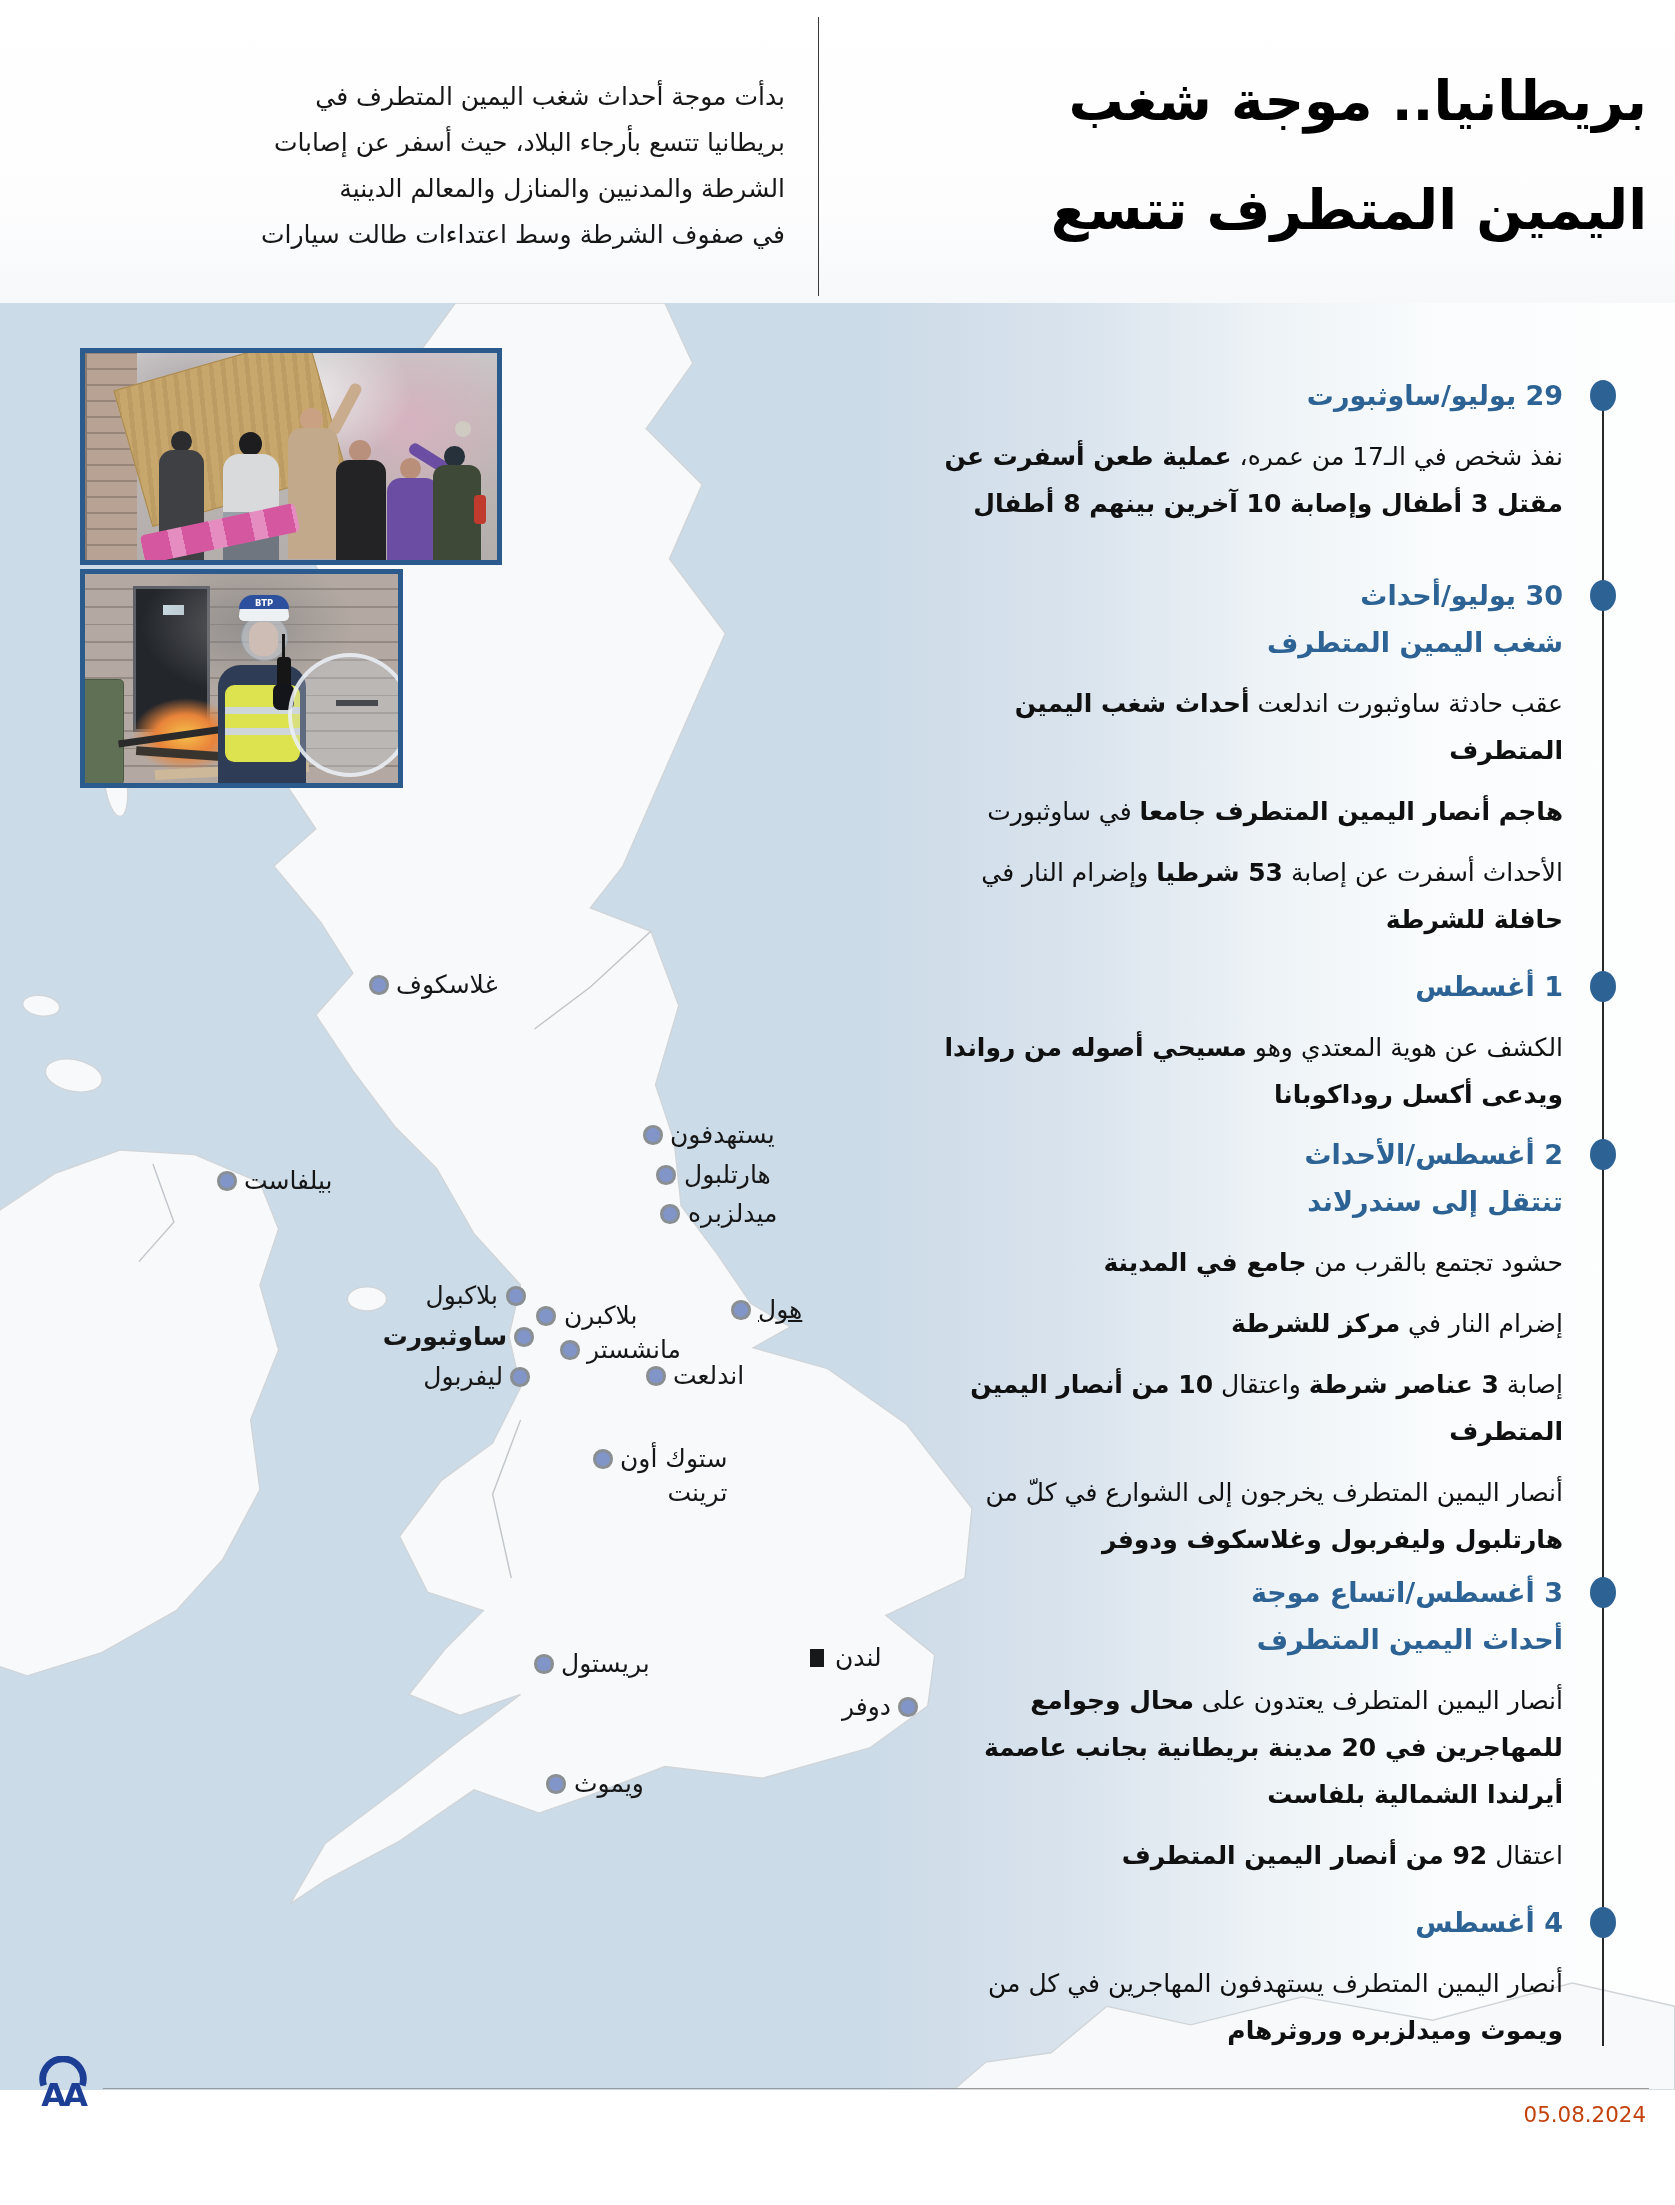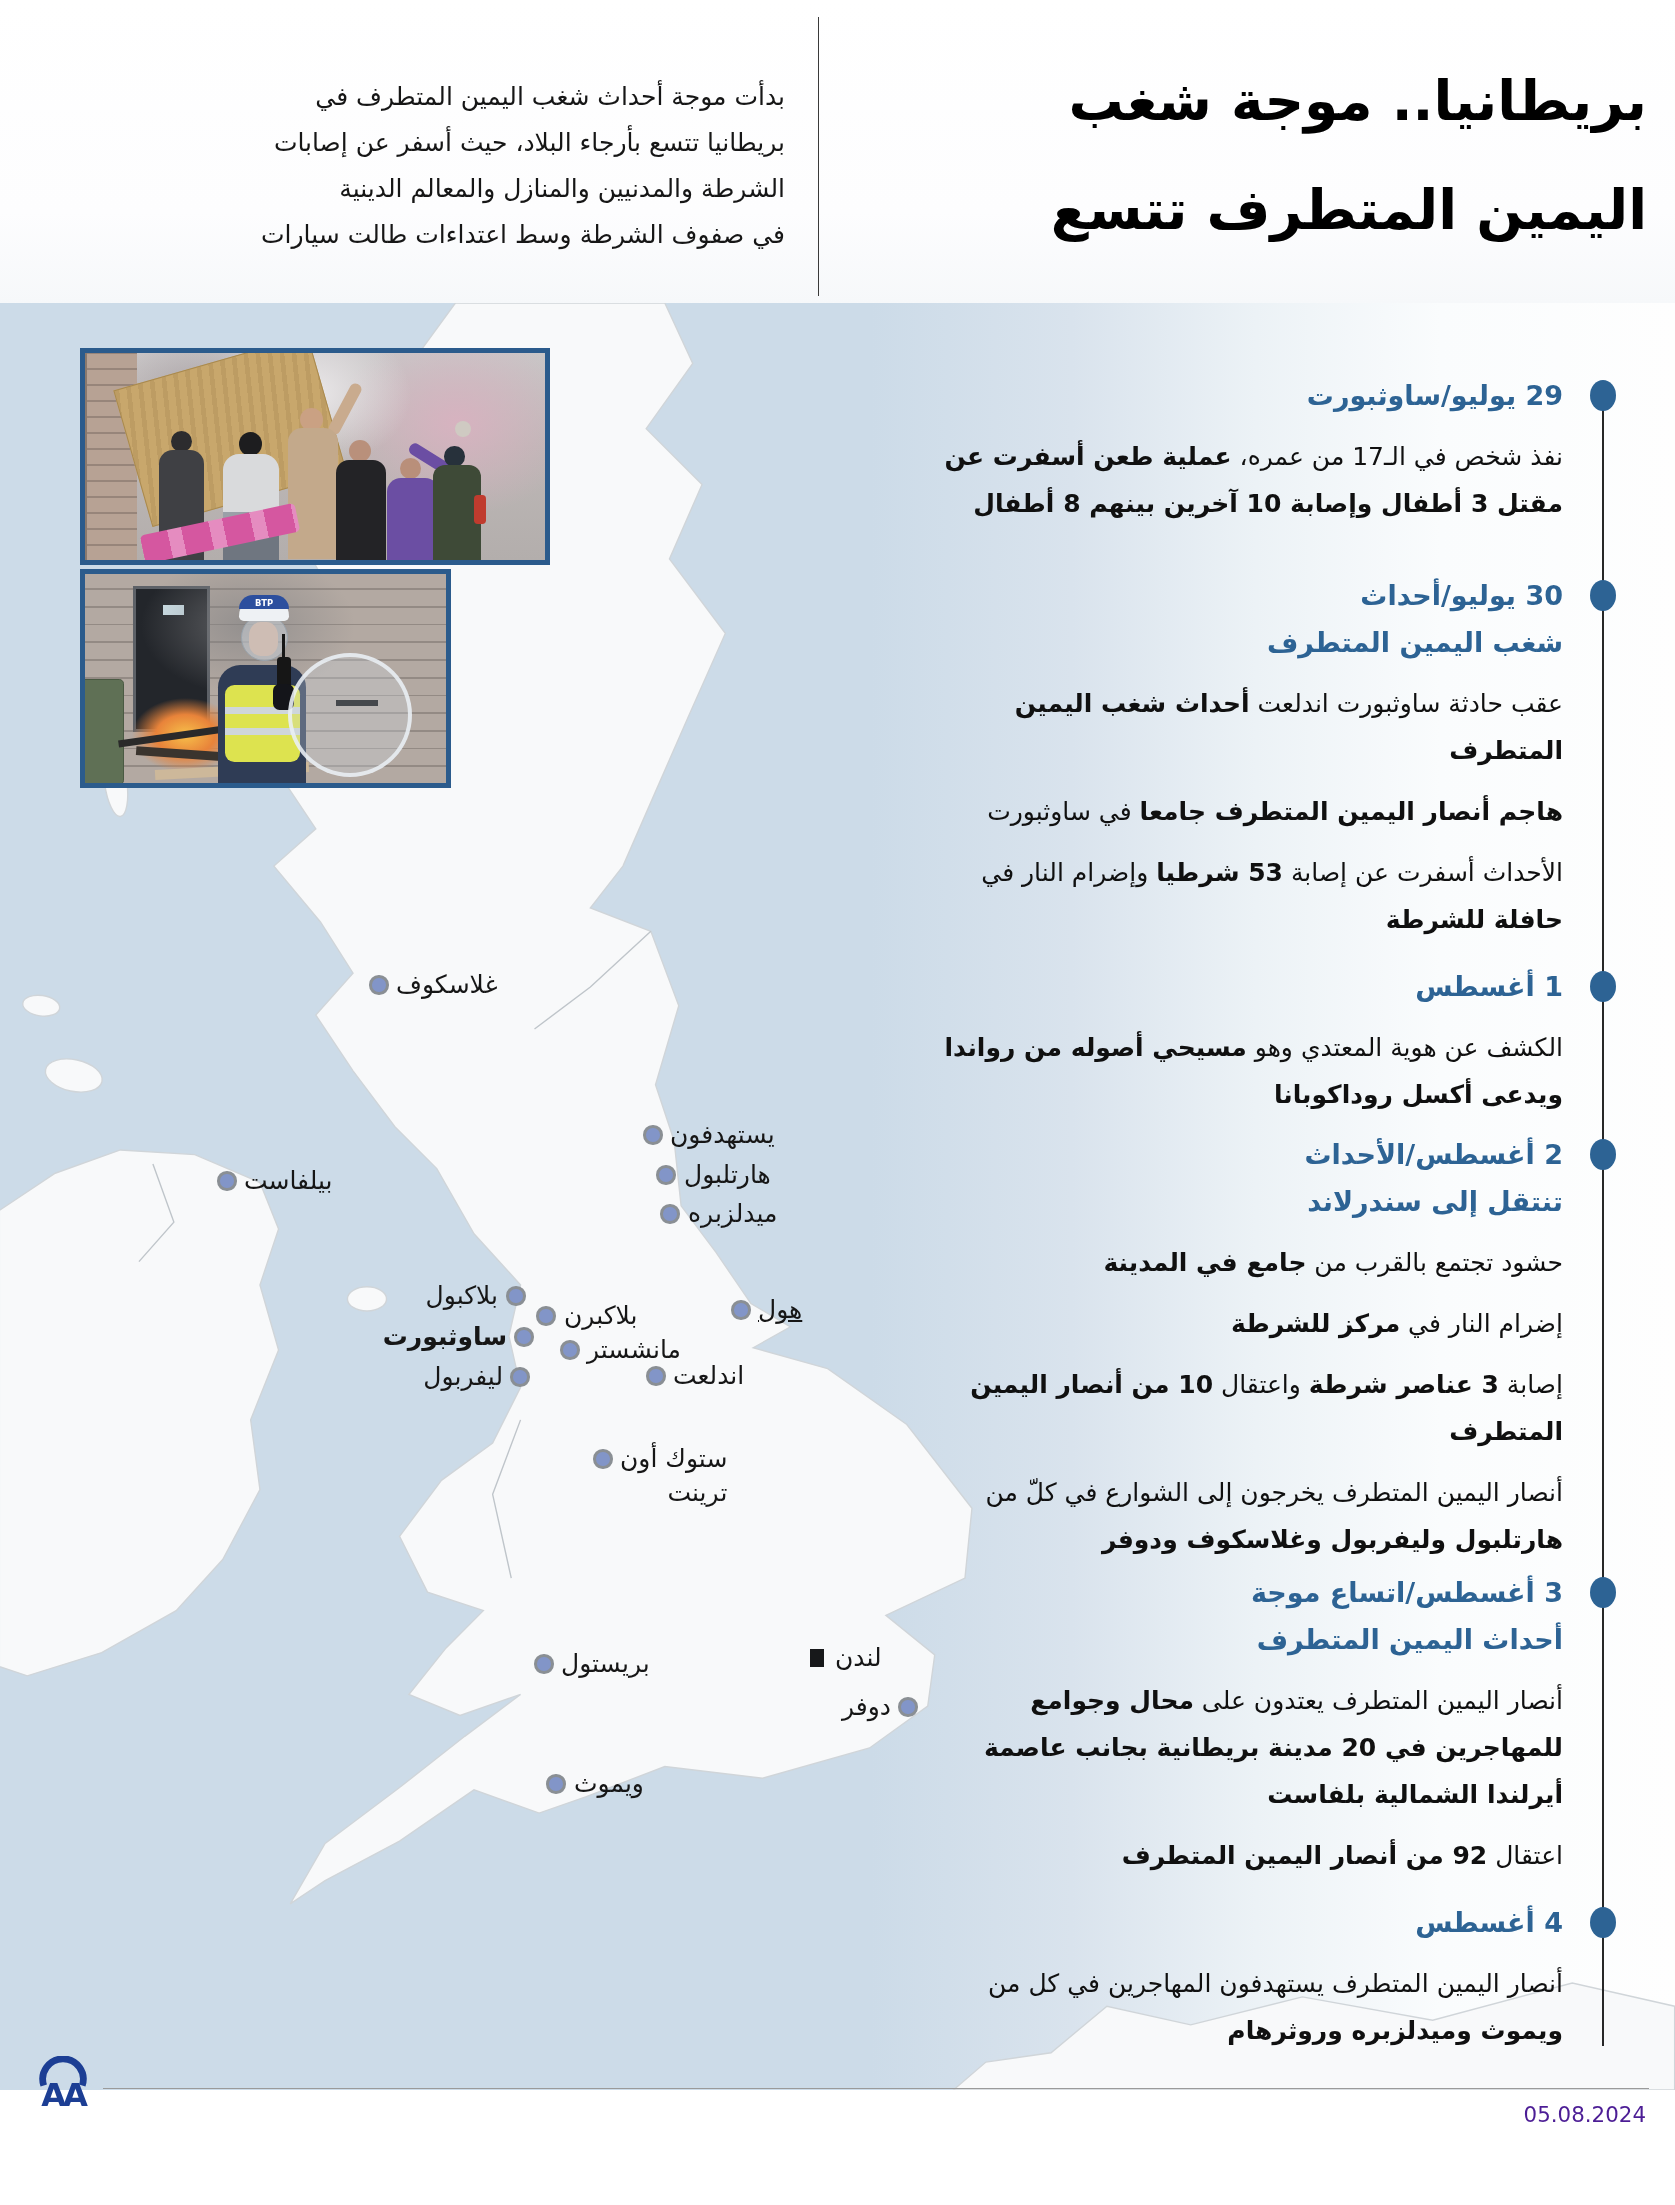--- a/index.html
+++ b/index.html
@@ -25,33 +25,33 @@
   .map-band{position:absolute;left:0;top:303px;width:1676px;height:1787px;z-index:1;
     background:linear-gradient(90deg,#ccdbe8 0%,#ccdbe8 52%,#d9e3ed 64%,#ecf2f6 75%,#fafcfd 86%,#fefefe 100%);}
   .map-band svg{position:absolute;left:0;top:0;}
   .city-dot{position:absolute;width:19.5px;height:19.5px;border-radius:50%;
     background:#8295c8;border:3.3px solid #8a8f94;box-sizing:border-box;z-index:4;}
   .city-sq{position:absolute;width:14px;height:17.7px;background:#17181a;z-index:4;}
   .city-label{position:absolute;z-index:4;color:#161616;font-size:25px;line-height:34px;white-space:nowrap;}
   .city-label.bold{font-weight:bold;}
   .city-label div{white-space:nowrap;}
   
-  .photo{position:absolute;border:5.1px solid #2b5b8c;overflow:hidden;z-index:7;background:#14b8a6;padding-left:48px;}
+  .photo{position:absolute;border:5.1px solid #2b5b8c;overflow:hidden;z-index:7;background:#14b8a6;}
   .photo *{position:absolute;}
   
   .tl-line{position:absolute;left:1603px;top:396px;width:1.9px;height:1650px;background:#272727;z-index:4;}
   .tl-item{position:absolute;right:112px;width:626px;text-align:right;z-index:5;}
   .tl-dot{position:absolute;right:-53px;top:8px;width:26px;height:31px;border-radius:50%;background:var(--accent);}
   .tl-header{font-size:27px;font-weight:bold;color:var(--accent);line-height:47px;}
   .tl-p{font-size:25px;line-height:47px;color:var(--ink);margin:14px 0 0 0;}
   .tl-p .b{font-weight:bold;}
   
   .footer-line{position:absolute;left:104px;top:2088px;width:1546px;height:1.4px;background:#9a9a9a;z-index:6;}
   .logo{position:absolute;left:38px;top:2056px;width:52px;height:57px;z-index:6;}
-  .date{position:absolute;right:29px;top:2102px;font-size:21.4px;color:#4c1d95;direction:ltr;z-index:6;
+  .date{position:absolute;right:29px;top:2102px;font-size:21.4px;color:#c2410c;direction:ltr;z-index:6;
     font-family:"DejaVu Sans","Liberation Sans",sans-serif;margin-left:44px;}
 </style>
 </head>
 <body>
 
 <div class="page">
 
   <div class="map-band">
     <svg width="1676" height="1787" viewBox="0 0 3600 3840">
       <g fill="#f8f9fa" stroke="#d0d5d9" stroke-width="3">

